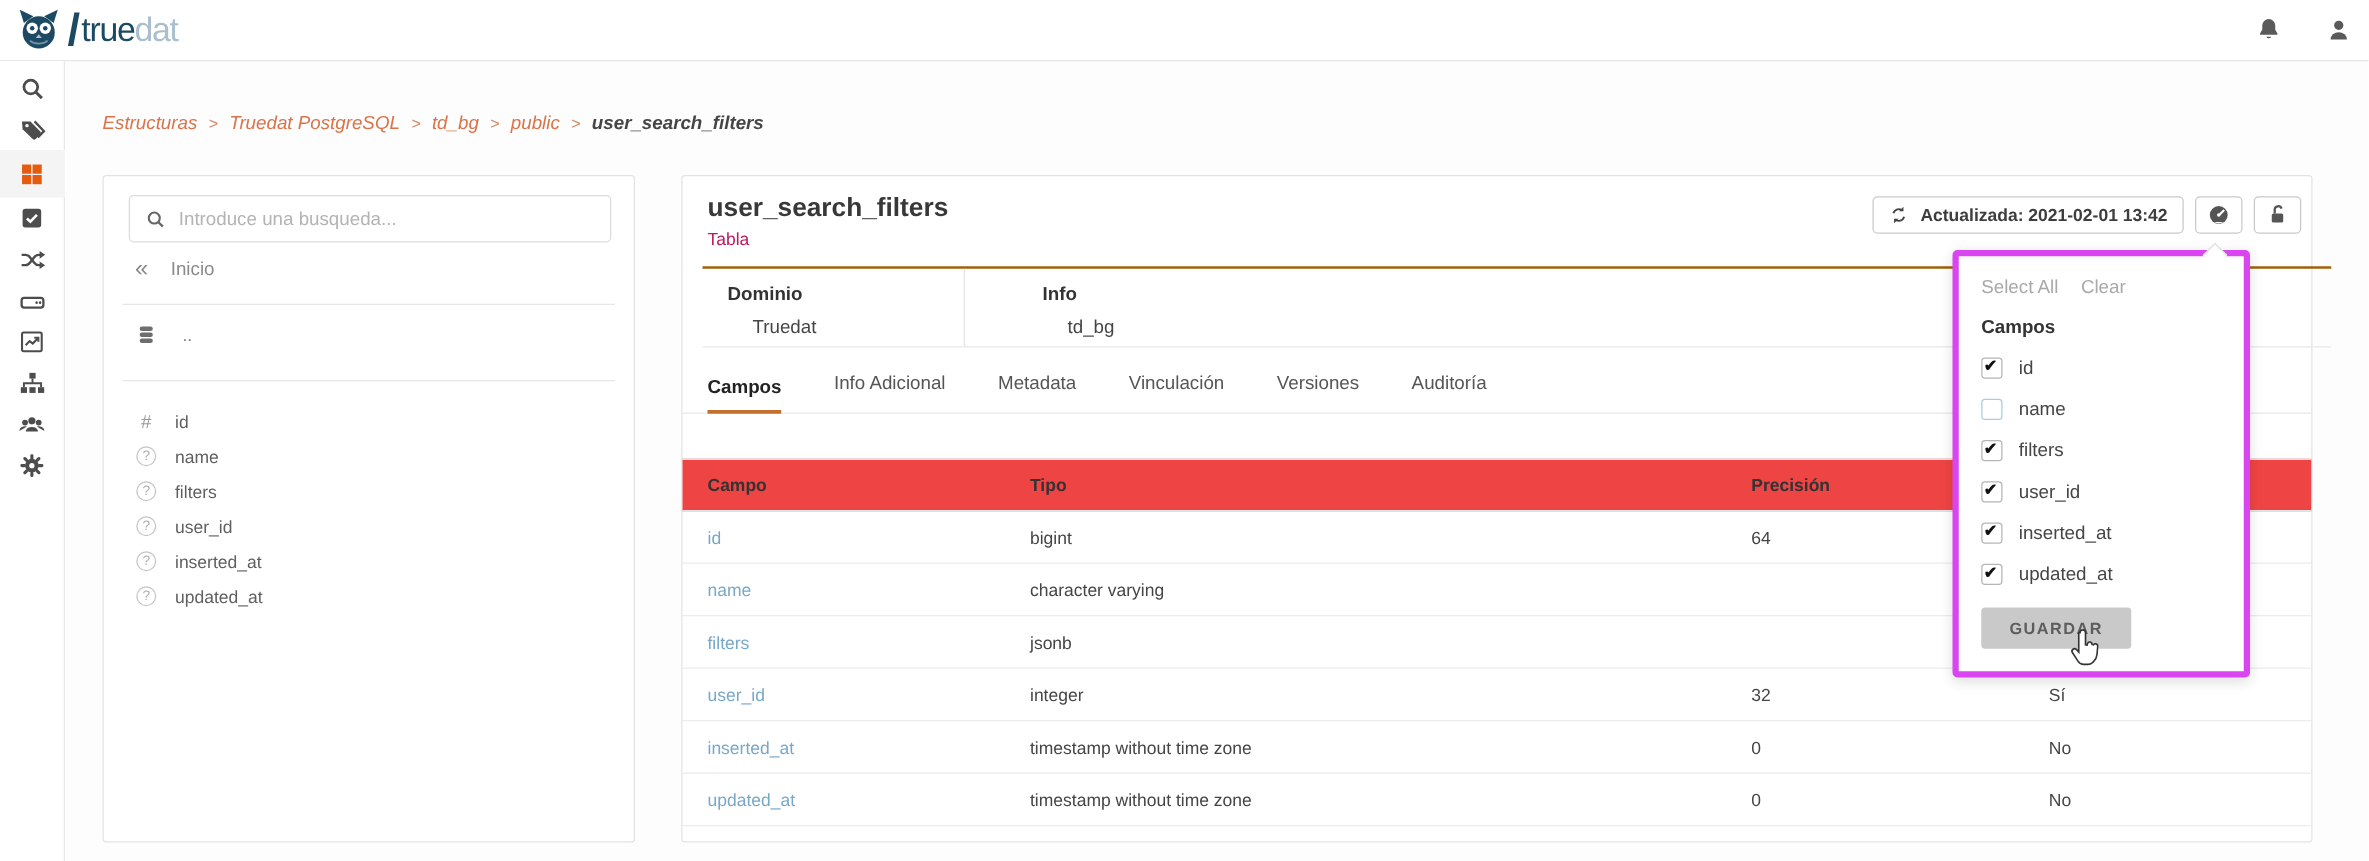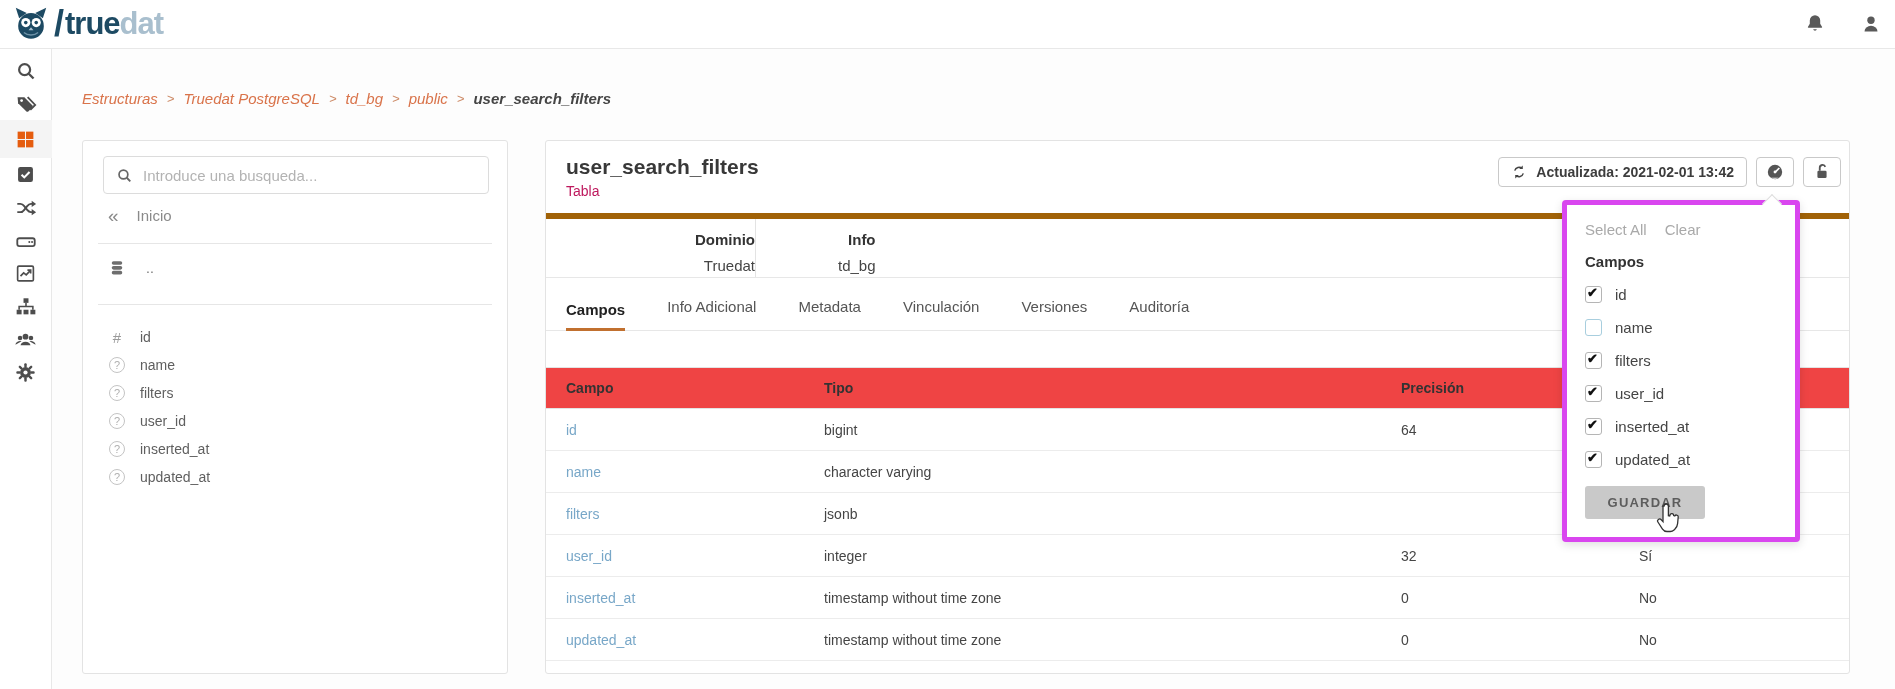--- a/index.html
+++ b/index.html
@@ -3,21 +3,21 @@
 <meta charset="utf-8">
 <style>
   * { margin:0; padding:0; box-sizing:border-box; }
   body { font-family:"Liberation Sans", sans-serif; background:#fff; }
   .screen { position:relative; width:1895px; height:689px; background:#fdfdfd; overflow:hidden; }
 
   
   .topbar { position:absolute; left:0; top:0; width:1895px; height:49px; background:#fff; border-bottom:1px solid #e8e8e8; }
   .logo { position:absolute; left:12px; top:5px; display:flex; align-items:center; cursor:pointer; }
   .logo .slash { font-size:36px; font-weight:bold; color:#1d4a63; margin:0 1px 0 4px; line-height:38px; }
-  .logo .word { font-size:31px; font-weight:bold; letter-spacing:-1px; line-height:38px; }
+  .logo .word { font-size:27px; font-weight:normal; letter-spacing:-1px; line-height:38px; }
   .logo .w1 { color:#1d4a63; }
   .logo .w2 { color:#a9bfce; }
   .top-icons { position:absolute; right:12px; top:12px; display:flex; gap:32px; }
   .tb-icon { width:24px; height:24px; cursor:pointer; }
 
   
   .rail { position:absolute; left:0; top:49px; width:52px; height:640px; background:#fff; border-right:1px solid #e8e8e8; display:flex; flex-direction:column; align-items:center; padding-top:5px; }
   .rail-item { width:52px; height:33px; display:flex; align-items:center; justify-content:center; cursor:pointer; }
   .rail-item.active { background:#f4f4f4; height:38px; }
 
@@ -47,21 +47,21 @@
   .field-label { font-size:14px; color:#5f5f5f; }
 
   
   .detail { position:absolute; left:545px; top:140px; width:1305px; height:534px; }
   .d-title { position:absolute; left:20px; top:14px; font-size:21px; color:#383838; }
   .d-sub { position:absolute; left:20px; top:42px; font-size:14px; color:#be185d;text-align:right; }
   .d-tools { position:absolute; top:16px; right:8px; display:flex; gap:9px; }
   .btn { height:30px; border:1px solid #c9c9c9; border-radius:4px; background:#fff; display:flex; align-items:center; cursor:pointer; }
   .btn-update { padding:0 12px; gap:9px; font-size:14px; font-weight:600; color:#3d3d3d; }
   .btn-sq { width:38px; justify-content:center; }
-  .props { position:absolute; left:0; top:72px; width:100%; height:65px; border-top:6px solid #a16207; border-bottom:1px solid #e7e7e7; display:flex;text-align:right; }
+  .props { position:absolute; left:16px; top:72px; width:100%; height:65px; border-top:2px solid #a16207; border-bottom:1px solid #e7e7e7; display:flex; }
   .prop1 { width:210px; padding:12px 0 0 20px; border-right:1px solid #e3e3e3; }
   .prop2 { padding:12px 0 0 62px; }
   .prop-label { font-size:15px; font-weight:bold; color:#333; }
   .prop-value { margin-top:9px; padding-left:20px; font-size:15px; color:#454545; }
   .tabs { position:absolute; left:0; top:137px; width:100%; height:53px; display:flex; align-items:flex-end; padding-left:20px; gap:42px; border-bottom:1px solid #e7e7e7; }
   .tab { font-size:15px; color:#555; padding-bottom:13px; cursor:pointer; border-bottom:3px solid transparent; margin-bottom:-1px; }
   .tab.active { color:#222; font-weight:bold; border-bottom-color:#c1702f; padding-bottom:10px; }
   .table { position:absolute; left:0; top:226px; width:100%; }
   .t-head, .t-row { display:grid; grid-template-columns:258px 577px 238px 1fr; padding-left:20px; align-items:center; height:42px; font-size:14px; }
   .t-head { background:#ef4444; border-top:1px solid #e3e3e3; border-bottom:1px solid #e3e3e3; font-weight:bold; color:#333; }

